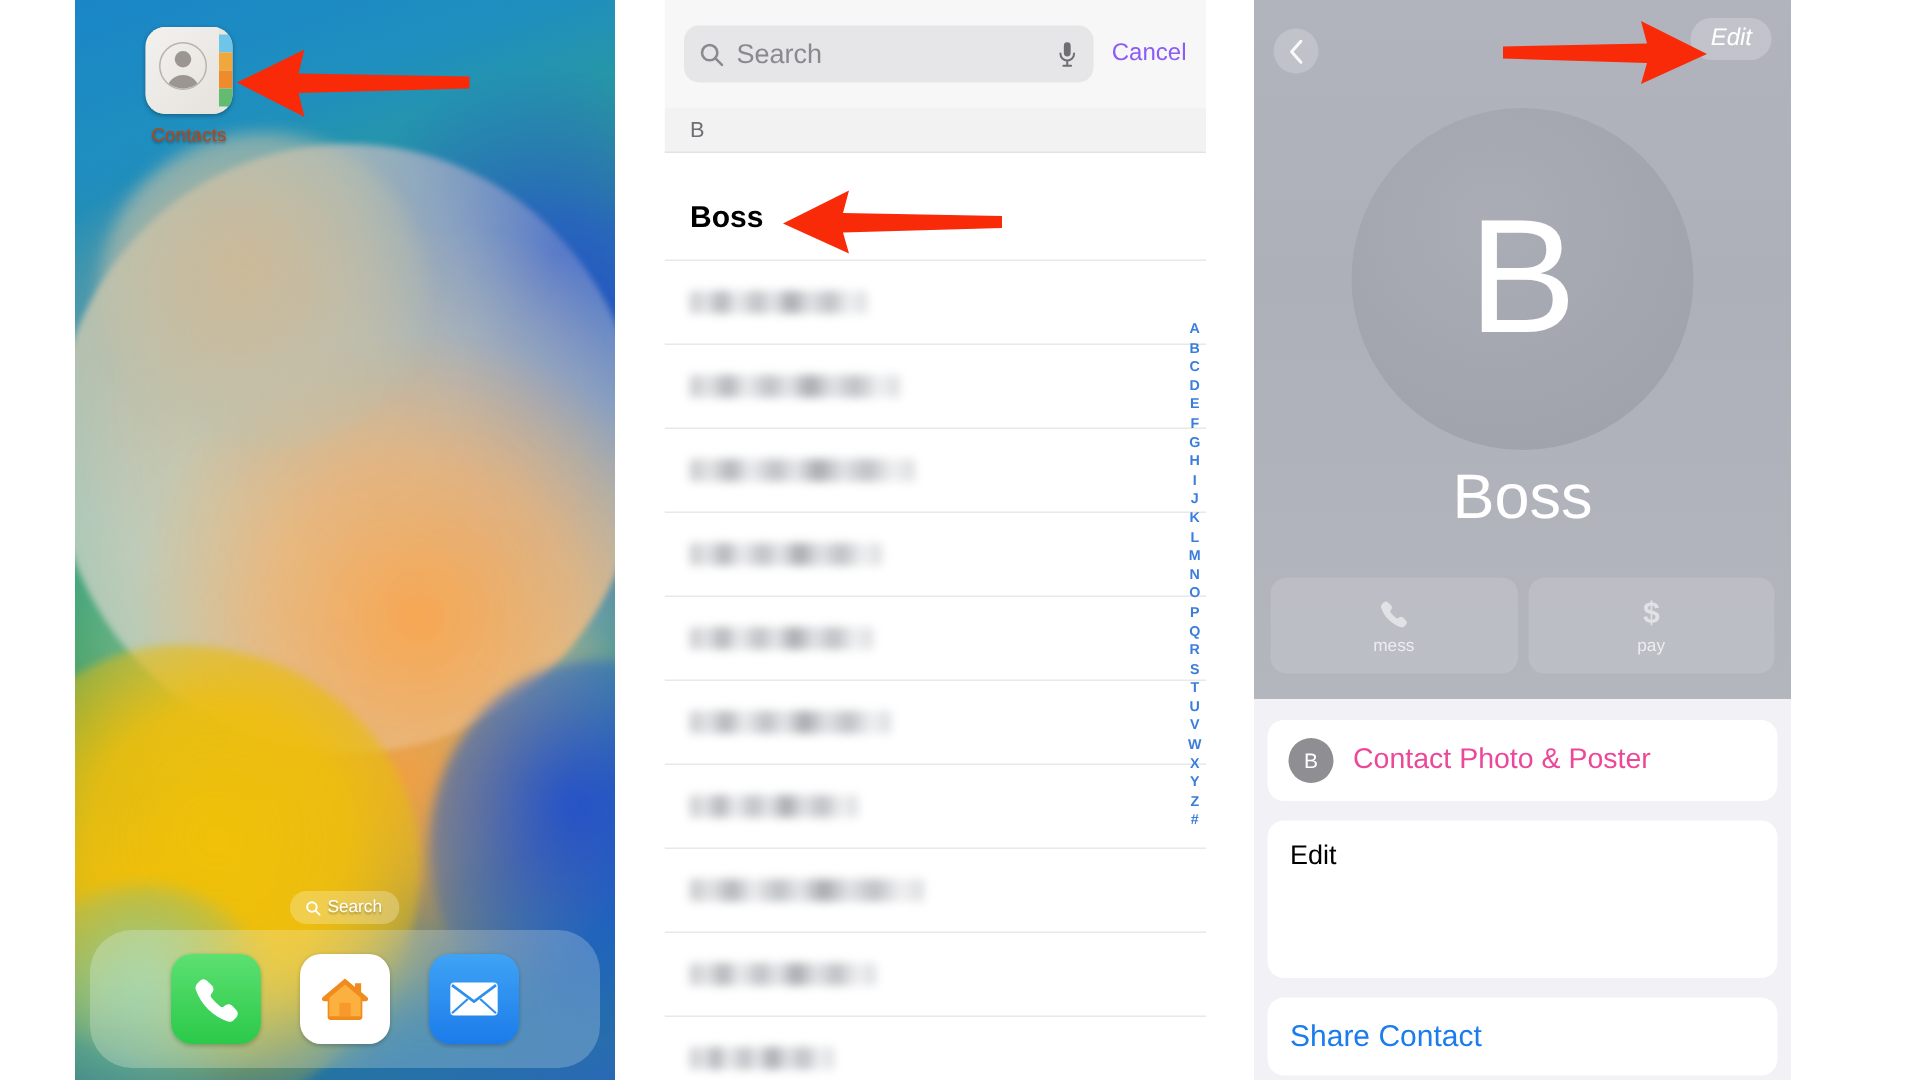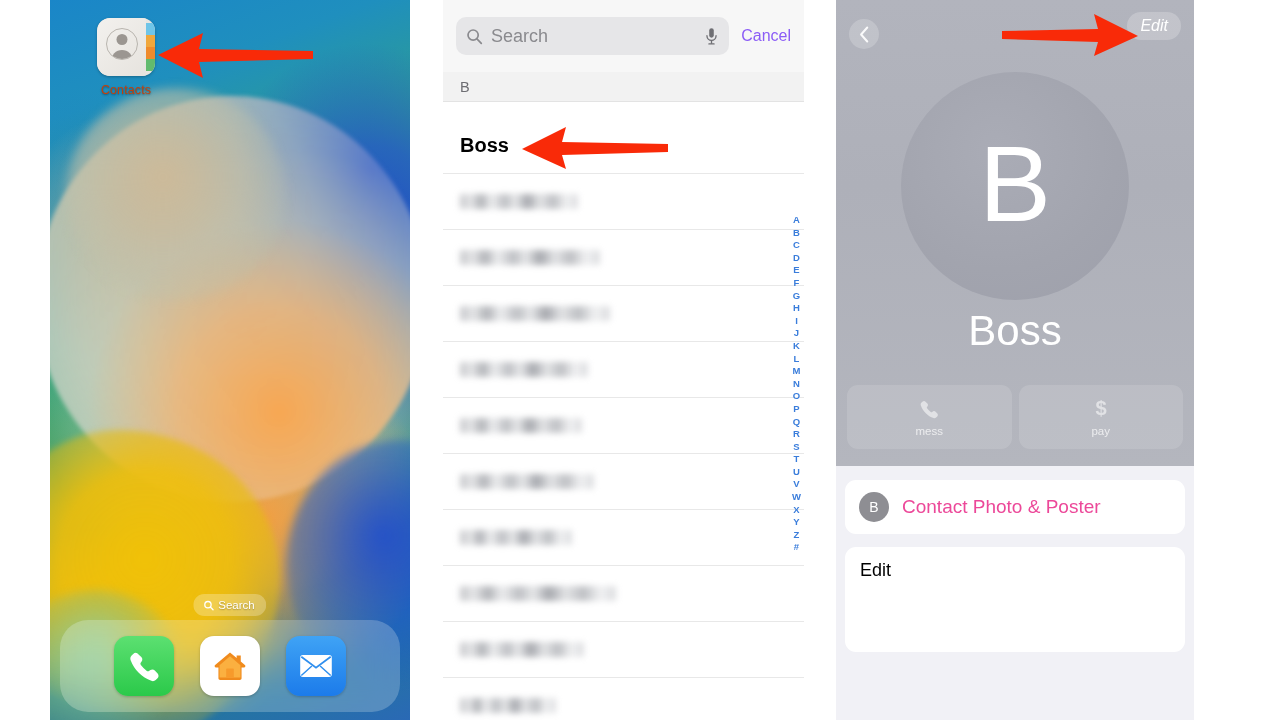--- a/index.html
+++ b/index.html
@@ -433,20 +433,23 @@
     <div class="detail-cards">
       <div class="card photo-poster">
         <div class="mini-avatar">
           <span>B</span>
         </div>
         <span class="pp-label">Contact Photo &amp; Poster</span>
       </div>
       <div class="card notes">
         <span class="notes-label">Edit</span>
       </div>
+      <div class="card share">
+        <span class="share-label">Share Contact</span>
+      </div>
     </div>
   </div>
 
   <div class="arrow" style="left:155px; top:28px;">
     <svg width="160" height="52" viewBox="0 0 160 52" aria-hidden="true">
       <path d="M3 27 L48 5 L44 21 L158 23 L158 31 L44 34 L48 50 Z" fill="#f92a08"></path>
     </svg>
   </div>
 
   <div class="arrow" style="left:520px; top:123px;">

